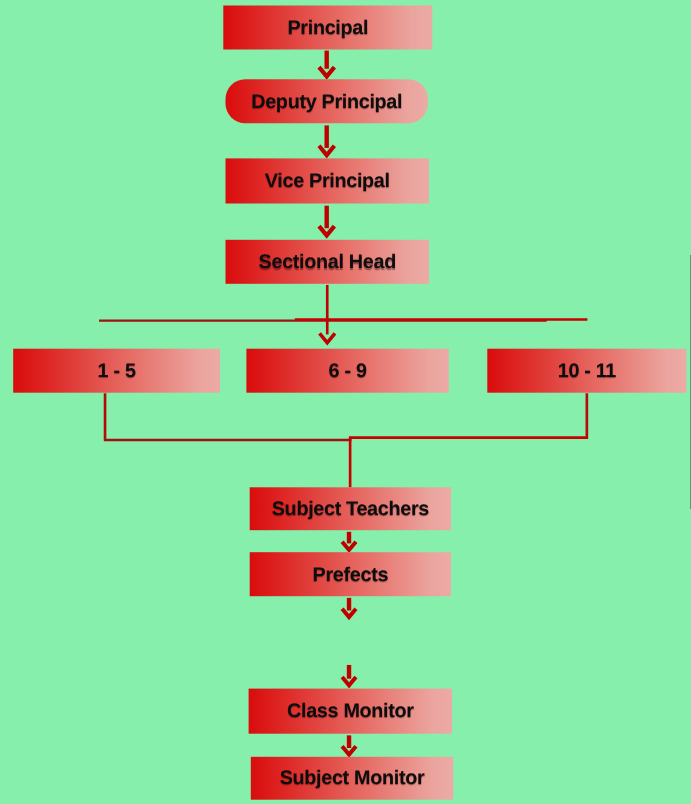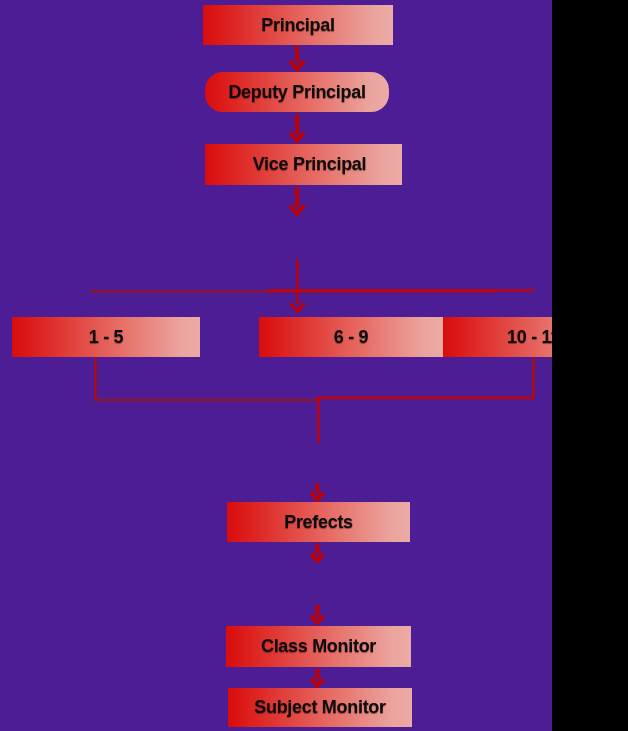--- a/index.html
+++ b/index.html
@@ -2,23 +2,23 @@
 <html><head>
 <meta charset="utf-8">
 <style>
   html, body {
     margin: 0;
     padding: 0;
     background: #000000;
   }
   .canvas {
     position: relative;
-    width: 552px;
+    width: 628px;
     height: 731px;
-    background: #4c1d95;
+    background: #86efac;
     overflow: hidden;
     font-family: "Liberation Sans", sans-serif;
     text-align: center;
   }
   .wires {
     position: absolute;
     left: 0;
     top: 0;
     pointer-events: none;
   }
@@ -31,25 +31,25 @@
     color: #0d0d0d;
     font-size: 18px;
     font-weight: bold;
     letter-spacing: -0.3px;
     text-shadow: 0 1px 1px rgba(40, 0, 0, 0.45);
     white-space: nowrap;
   }
   
   .n-principal        { left: 203px; top: 5px;   width: 190px; height: 40px; }
   .n-deputy-principal { left: 205px; top: 72px;  width: 184px; height: 40px; border-radius: 18px; }
-  .n-vice-principal   { left: 205px; top: 144px; width: 185px; height: 41px; padding-left: 12px; }
+  .n-vice-principal   { left: 205px; top: 144px; width: 185px; height: 41px; }
   .n-sectional-head   { left: 205px; top: 218px; width: 185px; height: 40px; }
   
   .n-grades-1-5       { left: 2px;   top: 317px; width: 188px; height: 40px; margin-left: 10px; }
-  .n-grades-6-9       { left: 224px; top: 317px; width: 184px; height: 40px; margin-left: 35px; }
+  .n-grades-6-9       { left: 224px; top: 317px; width: 184px; height: 40px; }
   .n-grades-10-11     { left: 443px; top: 317px; width: 181px; height: 40px; }
   
   .n-subject-teachers  { left: 227px; top: 443px; width: 183px; height: 39px; }
   .n-prefects          { left: 227px; top: 502px; width: 183px; height: 40px; }
   .n-sectional-monitor { left: 226px; top: 564px; width: 182px; height: 39px; }
   .n-class-monitor     { left: 226px; top: 626px; width: 185px; height: 41px; }
   .n-subject-monitor   { left: 228px; top: 688px; width: 184px; height: 39px; }
 
   svg path, svg line { fill: none; }
 </style>
@@ -106,22 +106,24 @@
 
     <g stroke="#c00000">
       <path d="M317.3 668.5 V680" stroke-width="4"></path>
       <path d="M311 678.5 L317.3 686 L323.6 678.5" stroke-width="3.6"></path>
     </g>
   </svg>
 
   <div class="node n-principal">Principal</div>
   <div class="node n-deputy-principal">Deputy Principal</div>
   <div class="node n-vice-principal">Vice Principal</div>
+  <div class="node n-sectional-head">Sectional Head</div>
 
   <div class="node n-grades-1-5">1 - 5</div>
   <div class="node n-grades-6-9">6 - 9</div>
   <div class="node n-grades-10-11">10 - 11</div>
 
+  <div class="node n-subject-teachers">Subject Teachers</div>
   <div class="node n-prefects">Prefects</div>
   <div class="node n-class-monitor">Class Monitor</div>
   <div class="node n-subject-monitor">Subject Monitor</div>
 
 </div>
 
 </body></html>

